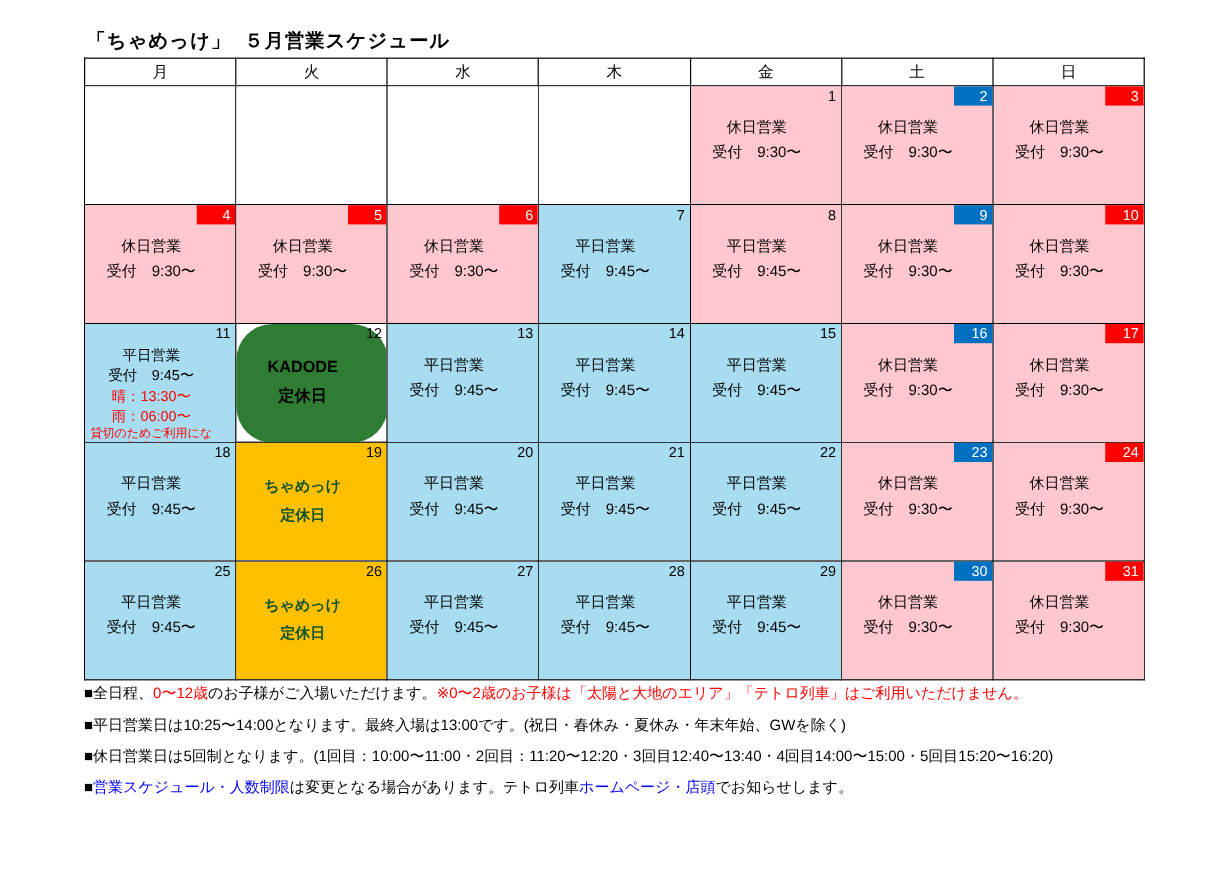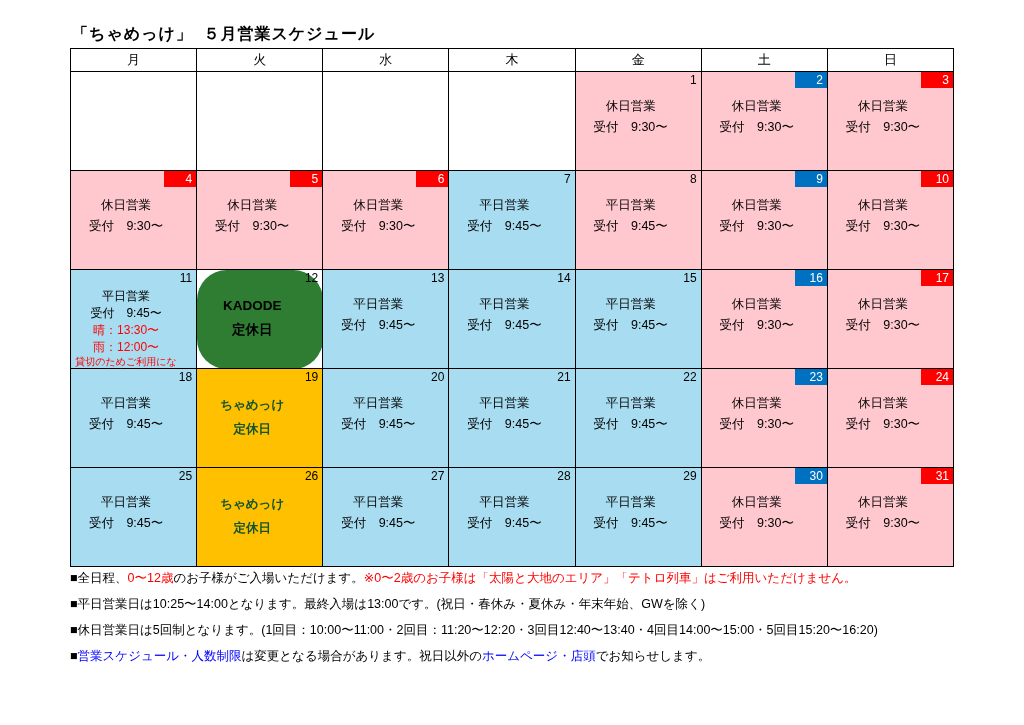--- a/index.html
+++ b/index.html
@@ -176,21 +176,21 @@
             </div>
           </td>
         </tr>
         <tr>
           <td class="bg-weekday cell11">
             <div class="daynum plain">11</div>
             <div class="cellbody">
               <span class="l1">平日営業</span>
               <span class="l2">受付　9:45〜</span>
               <span class="sunny">晴：13:30〜</span>
-              <span class="rain">雨：12:00〜</span>
+              <span class="rain">雨：06:00〜</span>
               <span class="note-small">貸切のためご利用になれません</span>
             </div>
           </td>
           <td class="bg-kadode">
             <div class="daynum plain">12</div>
             <div class="cellbody">
               <span class="l1 kadode-text">KADODE</span>
               <span class="l2 kadode-text">定休日</span>
             </div>
           </td>
@@ -335,17 +335,17 @@
       </tbody>
   </table>
 
   <div class="notes">
     <div class="n">
       <span>■全日程、</span><span class="red">0〜12歳</span><span>のお子様がご入場いただけます。</span><span class="red">※0〜2歳のお子様は「太陽と大地のエリア」「テトロ列車」はご利用いただけません。</span>
     </div>
     <div class="n">■平日営業日は10:25〜14:00となります。最終入場は13:00です。(祝日・春休み・夏休み・年末年始、GWを除く)</div>
     <div class="n">■休日営業日は5回制となります。(1回目：10:00〜11:00・2回目：11:20〜12:20・3回目12:40〜13:40・4回目14:00〜15:00・5回目15:20〜16:20)</div>
     <div class="n">
-      <span>■</span><span class="blue">営業スケジュール・人数制限</span><span>は変更となる場合があります。祝日以外の</span><span class="blue">ホームページ・店頭</span><span>でお知らせします。</span>
+      <span>■</span><span class="blue">営業スケジュール・人数制限</span><span>は変更となる場合があります。テトロ列車</span><span class="blue">ホームページ・店頭</span><span>でお知らせします。</span>
     </div>
   </div>
 
 </div>
 
 </body></html>

